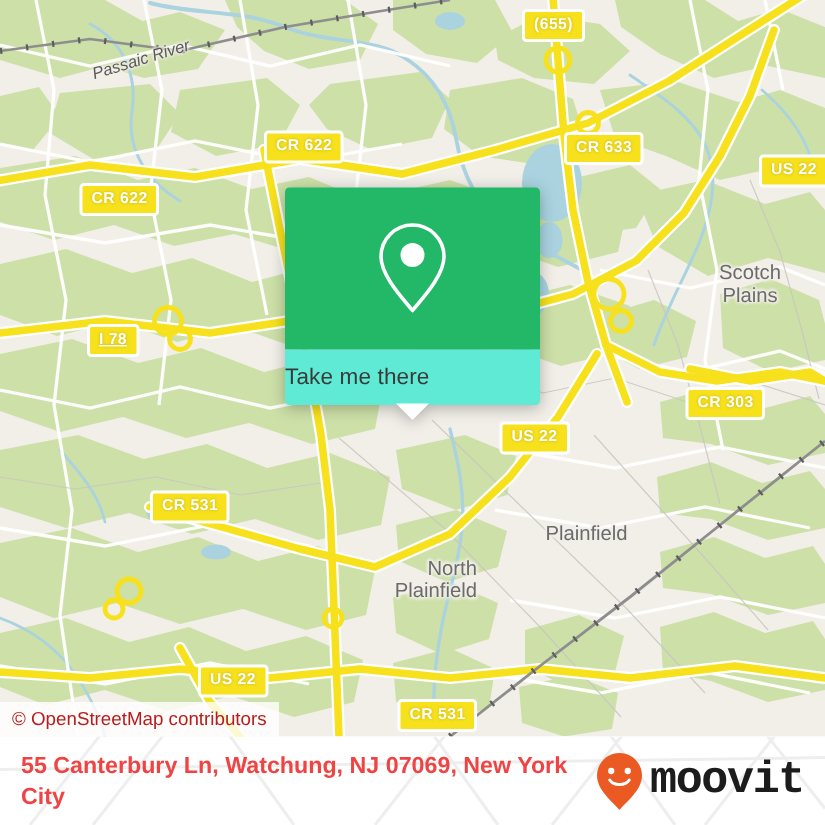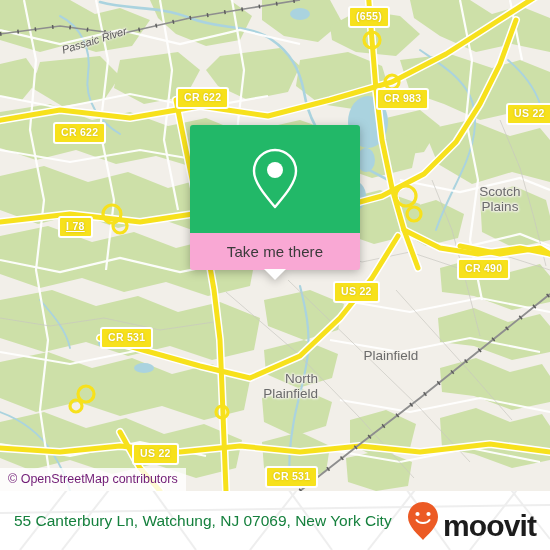--- a/index.html
+++ b/index.html
@@ -90,26 +90,25 @@
     background: #22b868;
     height: 108px;
     border-radius: 3px 3px 0 0;
     display: flex;
     align-items: center;
     justify-content: center;
   }
 
   .callout-action {
     position: relative;
-    background: #f9a8d4;
+    background: #5eead4;
     height: 37px;
     border-radius: 0 0 3px 3px;
     display: flex;
     align-items: center;
-    justify-content: center;
   }
 
   .callout-action-label {
     color: #3a3a3a;
     font-size: 15px;
     letter-spacing: 0.1px;
   }
 
   .callout-tail {
     position: absolute;
@@ -121,21 +120,21 @@
     border-right: 11px solid transparent;
     border-top: 11px solid #ffffff;
   }
 
   
   .attribution {
     position: absolute;
     left: 0;
     bottom: 0;
     background: rgba(255,255,255,0.80);
-    color: #701a75;
+    color: #b91c1c;
     font-size: 12.5px;
     line-height: 20px;
     padding: 1px 8px 2px 8px;
     white-space: nowrap;
     z-index: 30;
   }
 
   
   .footer {
     position: absolute;
@@ -157,31 +156,33 @@
     position: relative;
     height: 100%;
     display: flex;
     align-items: center;
     justify-content: space-between;
     padding: 0 14px 0 14px;
     box-sizing: border-box;
   }
 
   .footer-address {
-    color: #15803d;
+    color: #ef4444;
     font-size: 15.5px;
     line-height: 21px;
     max-width: 390px;
+    font-weight: bold;
   }
 
   .brand {
     display: flex;
-    align-items: flex-end;
+    align-items: center;
     gap: 3px;
     flex: none;
+    font-family: Liberation Mono, monospace;
   }
 
   .brand-wordmark {
     color: #1c1c1c;
     font-size: 30px;
     font-weight: bold;
     letter-spacing: -0.9px;
     line-height: 1;
   }
 </style>
@@ -329,31 +330,31 @@
           <path d="M300,491 L360,444 L420,398 L480,350 L540,302 L550,294" stroke="#8e8e8e" stroke-width="1.9" fill="none"></path>
           <path d="M300,491 L360,444 L420,398 L480,350 L540,302 L550,294" stroke="#5d5d5d" stroke-width="4.4" fill="none" stroke-dasharray="1.5 16"></path>
           <path d="M0,34 L60,26 L120,34 L190,18 L250,8 L300,0" stroke="#8e8e8e" stroke-width="1.7" fill="none"></path>
           <path d="M0,34 L60,26 L120,34 L190,18 L250,8 L300,0" stroke="#5d5d5d" stroke-width="4" fill="none" stroke-dasharray="1.5 16"></path>
         </g>
       </g>
     </svg>
 
     <div class="shield" style="left:348px;top:6px;">(655)</div>
     <div class="shield" style="left:176px;top:87px;">CR 622</div>
-    <div class="shield" style="left:376px;top:88px;">CR 983</div>
+    <div class="shield" style="left:376px;top:88px;">CR 633</div>
     <div class="shield" style="left:506px;top:103px;">US 22</div>
     <div class="shield" style="left:53px;top:122px;">CR 622</div>
     <div class="shield" style="left:58px;top:216px;text-decoration:underline;">I 78</div>
-    <div class="shield" style="left:457px;top:258px;">CR 490</div>
+    <div class="shield" style="left:457px;top:258px;">CR 303</div>
     <div class="shield" style="left:333px;top:281px;">US 22</div>
     <div class="shield" style="left:100px;top:327px;">CR 531</div>
     <div class="shield" style="left:132px;top:443px;">US 22</div>
     <div class="shield" style="left:265px;top:466px;">CR 531</div>
 
-    <div class="place-label" style="left:460px;top:184px;width:80px;">Scotch
+    <div class="place-label" style="left:460px;top:174px;width:80px;">Scotch
 Plains</div>
     <div class="place-label" style="left:351px;top:348px;width:80px;">Plainfield</div>
     <div class="place-label" style="left:234px;top:371px;width:84px;text-align:right;">North
 Plainfield</div>
 
     <div class="river-label" style="left:62px;top:44px;">Passaic River</div>
 
     <div class="callout">
       <div class="callout-body">
         <svg width="56" height="70" viewBox="0 0 56 70">

